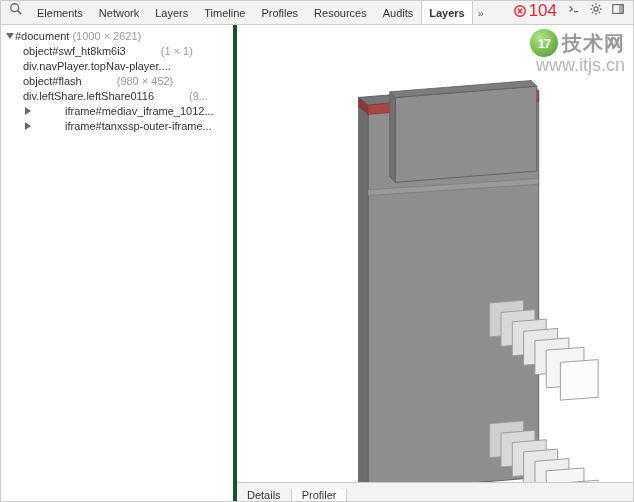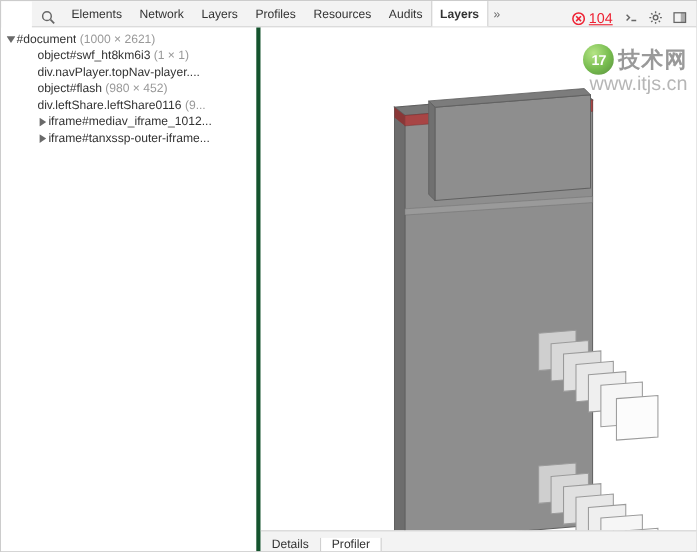--- a/index.html
+++ b/index.html
@@ -1,53 +1,53 @@
 <!DOCTYPE html>
 <html><head>
 <meta charset="utf-8">
 <style>
   * { box-sizing: border-box; margin: 0; padding: 0; }
   html, body { width: 634px; height: 502px; font-family: "Lucida Grande", Arial, sans-serif; font-size: 11px; color: #333; background: #fff; overflow: hidden; }
   .root { width: 634px; height: 502px; display: flex; flex-direction: column; border: 1px solid #ccc; }
 
   
-  .toolbar { height: 24px; display: flex; align-items: flex-end; border-bottom: 1px solid #ccc; background: #f3f3f3; padding: 0 4px; margin-left: 28px; }
+  .toolbar { height: 24px; display: flex; align-items: flex-start; border-bottom: 1px solid #ccc; background: #f3f3f3; padding: 0 4px; }
   .tool-icon { width: 16px; height: 16px; display: inline-flex; align-items: center; justify-content: center; margin: 0 3px; color: #5a5a5a; cursor: pointer; }
   .tool-icon svg { width: 14px; height: 14px; }
   .tabbar { display: flex; align-items: stretch; height: 100%; margin-left: 2px; flex: 0 0 auto; }
   .tab { padding: 0 7px; display: flex; align-items: center; color: #333; cursor: pointer; border-right: 1px solid transparent; border-left: 1px solid transparent; }
   .tab.active { background: #fff; border-left: 1px solid #ccc; border-right: 1px solid #ccc; font-weight: bold; }
   .chevrons { padding: 0 4px; color: #666; cursor: pointer; }
   .toolbar-spacer { flex: 1; }
-  .err-badge { display: flex; align-items: center; color: #e23; margin: 0 6px; font-size: 13px; cursor: pointer; text-decoration: underline;}
+  .err-badge { display: flex; align-items: center; color: #e23; margin: 0 6px; font-size: 17px; cursor: pointer;}
   .err-badge svg { width: 12px; height: 12px; margin-right: 3px; }
 
   
   .main { flex: 1; display: flex; min-height: 0; }
   .sidebar { width: 236px; border-right: 4px solid #14532d; background: #fff; overflow: hidden; padding-top: 3px; }
   .tree { font-size: 11px; color: #333; }
   .tree-row { display: flex; align-items: center; height: 15px; padding-left: 4px; white-space: nowrap; overflow: hidden; text-overflow: ellipsis; cursor: default; }
   .tree-row .tw { width: 10px; display:inline-flex; align-items:center; justify-content:center; color:#6a6a6a; cursor:pointer;}
   .tree-row .tw svg { width:8px; height:8px; }
   .tree-row.depth1 { padding-left: 4px; }
-  .tree-row.depth2 { padding-left: 33px; }
+  .tree-row.depth2 { padding-left: 22px; gap: 32px; }
   .tree-label { overflow:hidden; text-overflow:ellipsis; }
   .dim { color:#999; margin-left:3px; }
 
   
   .viewport-wrap { flex:1; display:flex; flex-direction:column; min-width:0; }
   .canvas { flex:1; background:#fff; position:relative; overflow:hidden; }
   .canvas svg { position:absolute; inset:0; width:100%; height:100%; }
 
   .bottom-tabs { height:19px; border-top:1px solid #ccc; background:#f3f3f3; display:flex; align-items:flex-end; }
   .btab { padding: 0 10px; display:flex; align-items:center; color:#333; border-right:1px solid #ccc; cursor:pointer;}
   .btab.active { background:#fff; }
 
   
-  .watermark { position:absolute; top:15px; right:8px; text-align:right; pointer-events:none; opacity:0.85; }
+  .watermark { position:absolute; top:4px; right:8px; text-align:right; pointer-events:none; opacity:0.85; }
   .watermark .line1 { font-size:20px; font-weight:bold; letter-spacing:1px; color:#888; display:flex; align-items:center; justify-content:flex-end; gap:4px;}
   .watermark .logo-ball { width:28px; height:28px; border-radius:50%; background: radial-gradient(circle at 35% 30%, #a8e070 0%, #5fb030 55%, #3b7a1e 100%); display:inline-flex; align-items:center; justify-content:center; color:#fff; font-size:13px; font-weight:bold; letter-spacing:-1px;}
   .watermark .rest { color:#888; }
   .watermark .line2 { font-size:18px; color:#aaa; font-family: Arial, sans-serif; margin-top:-2px;}
 </style>
 </head>
 <body>
 
 <div class="root">
 
@@ -61,20 +61,23 @@
 
     <div class="tabbar">
       <div class="tab">
           <span>Elements</span>
         </div>
       <div class="tab">
           <span>Network</span>
         </div>
       <div class="tab">
           <span>Layers</span>
+        </div>
+      <div class="tab">
+          <span>Timeline</span>
         </div>
       <div class="tab">
           <span>Profiles</span>
         </div>
       <div class="tab">
           <span>Resources</span>
         </div>
       <div class="tab">
           <span>Audits</span>
         </div>

